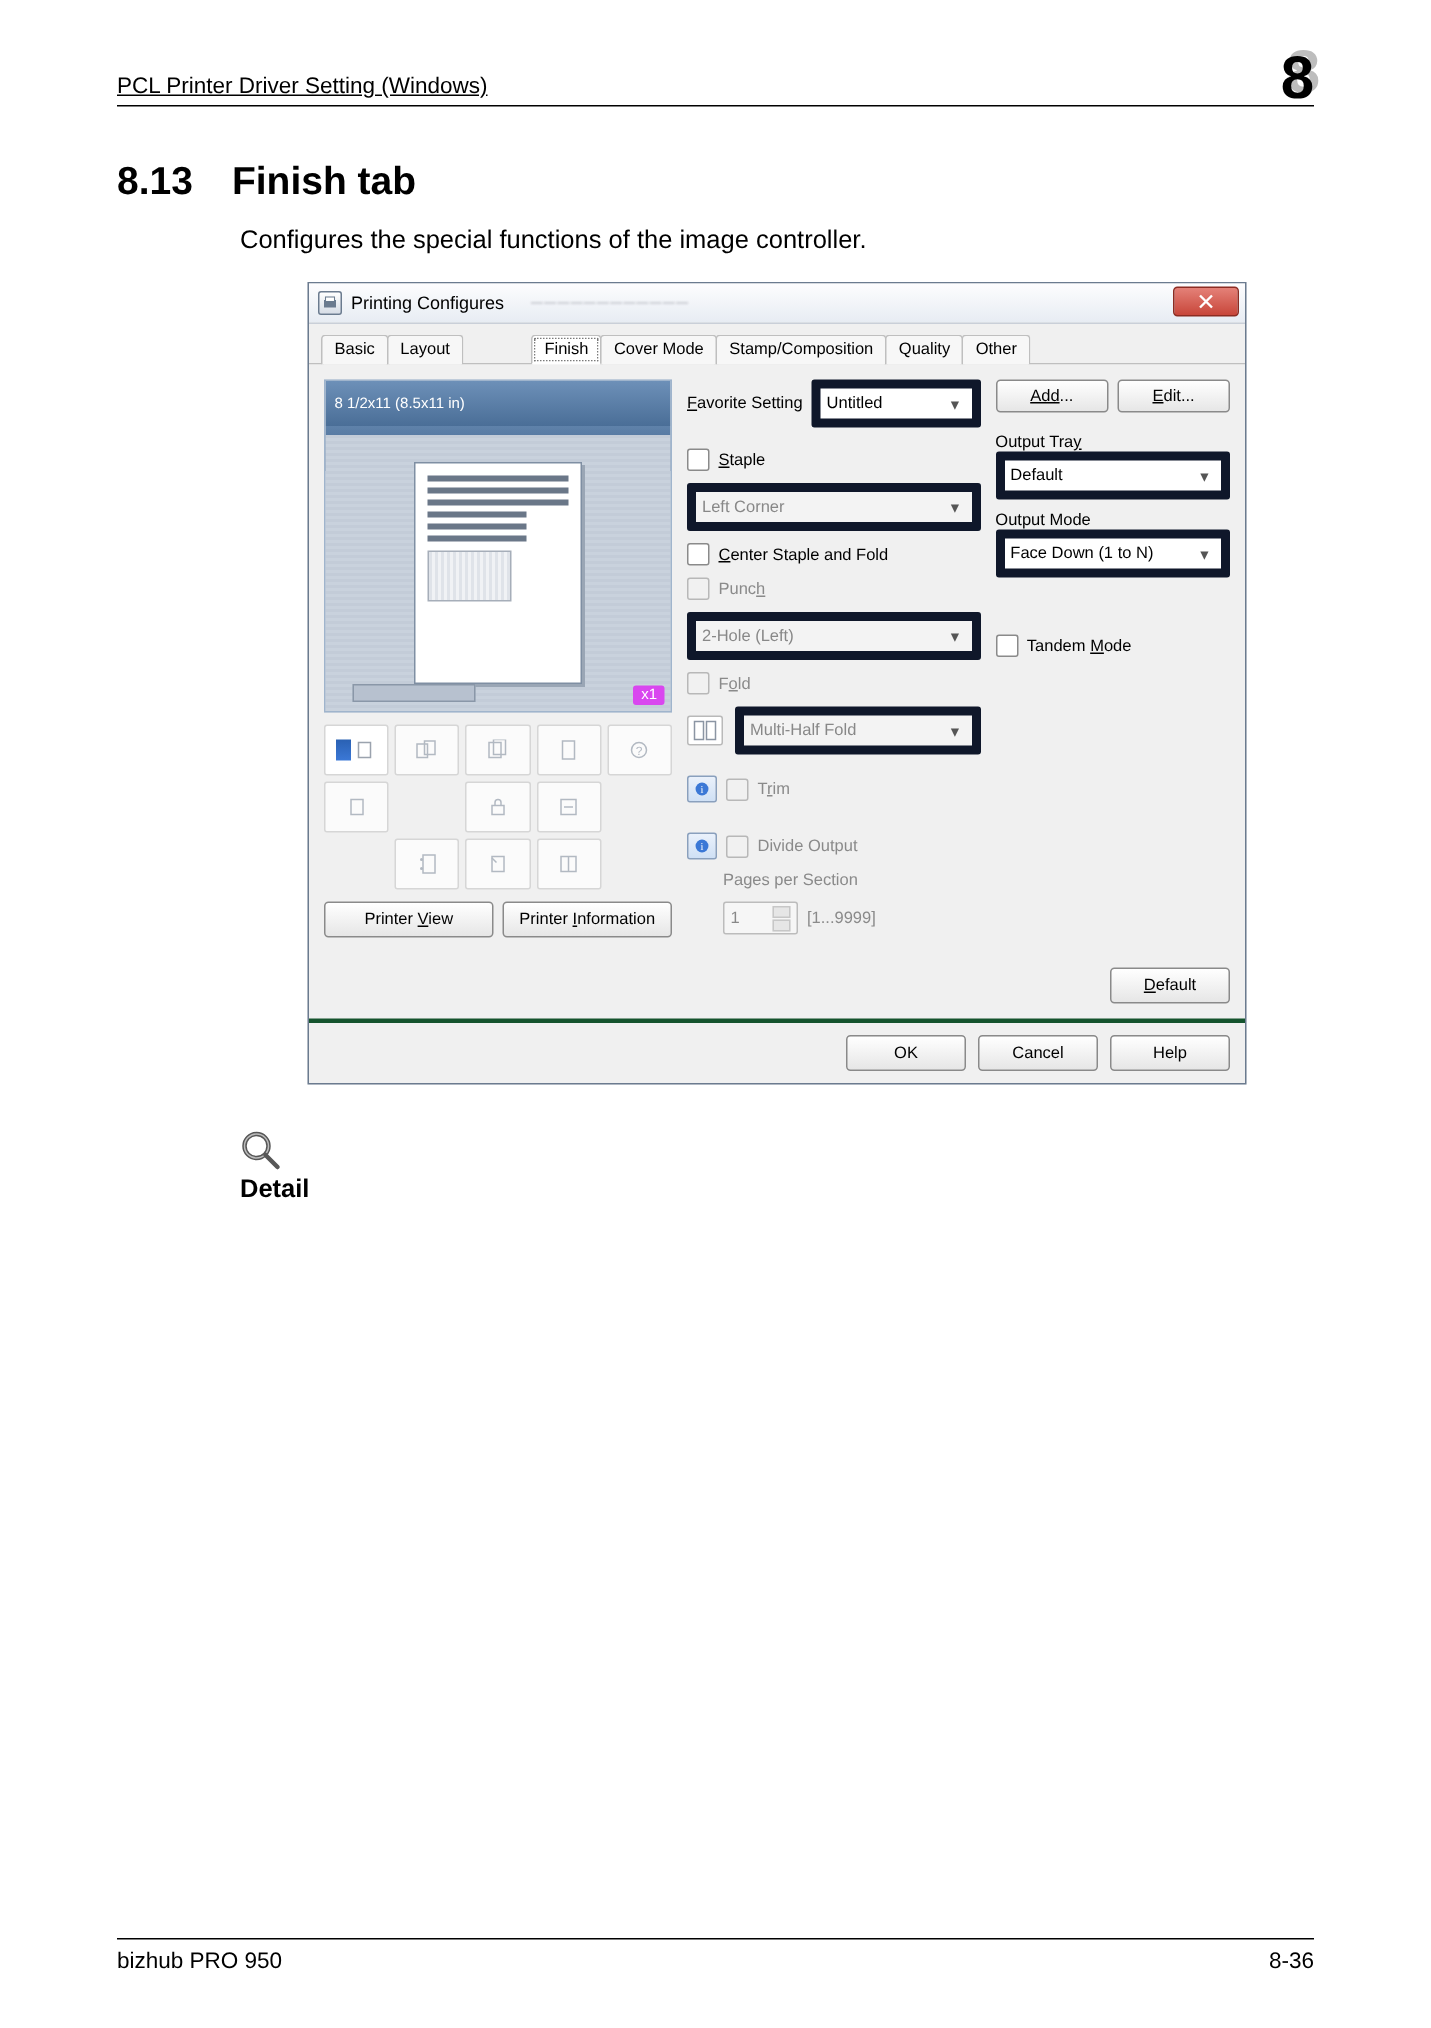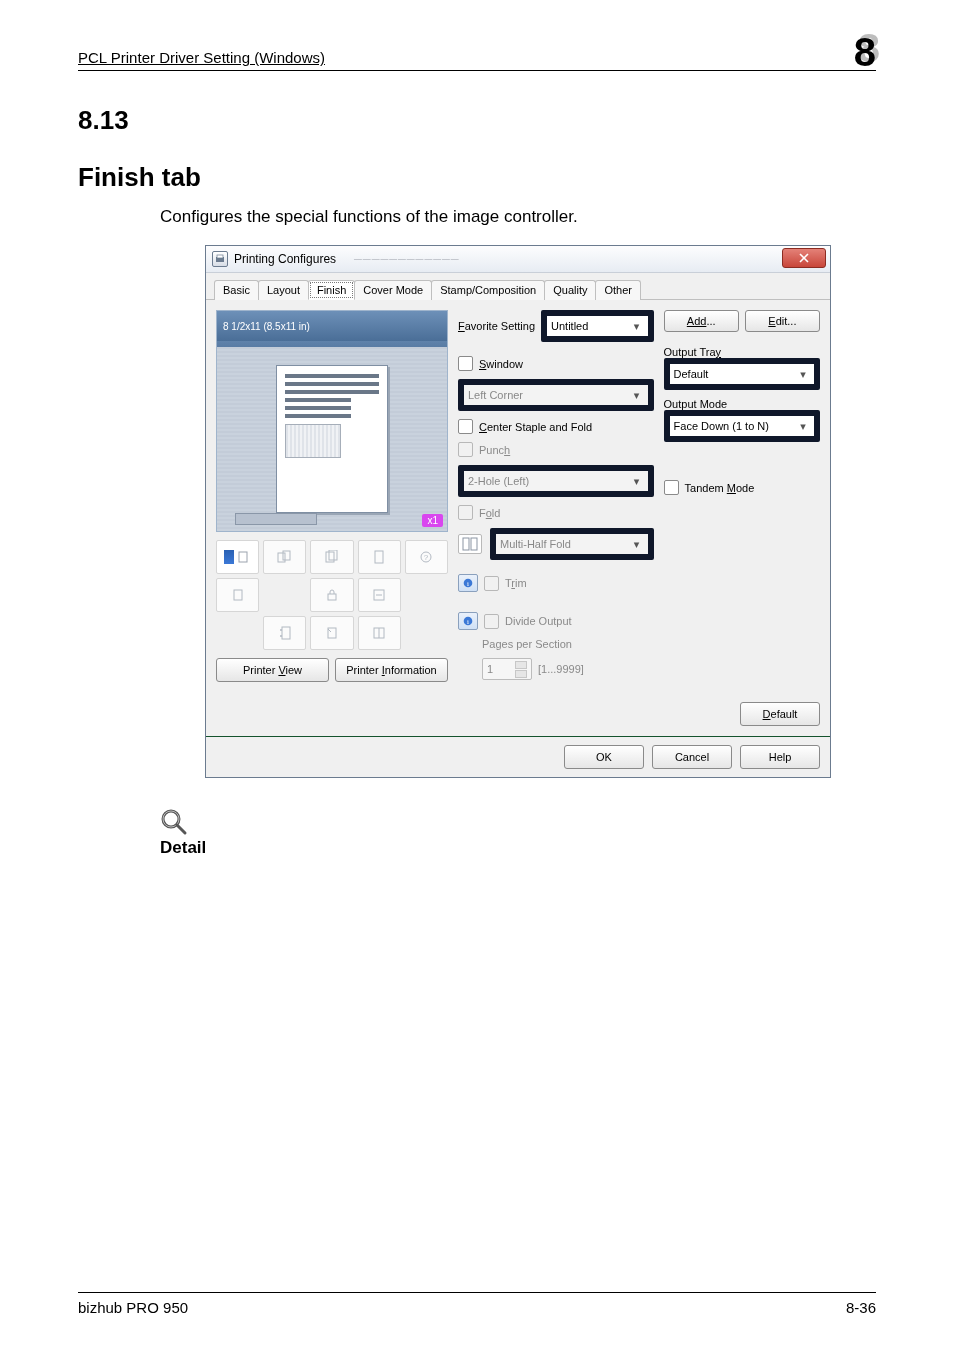--- a/index.html
+++ b/index.html
@@ -50,21 +50,20 @@
     font-weight: 700;
     color: #000;
   }
   
   .h-section {
     display: flex;
     gap: 26px;
     margin-top: 34px;
     font-size: 26px;
     font-weight: 700;
-    flex-direction: column;
   }
   .body-indent {
     margin-left: 82px;
   }
   .lead {
     margin-top: 14px;
     font-size: 17px;
   }
 
   
@@ -134,20 +133,21 @@
     background: #f7f7f7;
     margin-right: -1px;
     border-radius: 3px 3px 0 0;
     position: relative;
     top: 1px;
   }
   .tab.active {
     background: #fff;
     border-bottom: 1px solid #fff;
     z-index: 2;
+    margin-left: 46px;
   }
   .tab.active::after{
     content:"";
     position:absolute;
     left:0;right:0;bottom:-1px;height:1px;background:#fff;
   }
   .tab.active-outline {
     outline: 1px dotted #7a7a7a;
     outline-offset: -3px;
   }
@@ -301,21 +301,21 @@
   .fold-icon{
     width:22px;height:18px;border:1px solid #b9b9b9;border-radius:2px;background:#fff;
     display:flex;align-items:center;justify-content:center;margin-right:2px;flex:none;
   }
 
   .default-row{
     display:flex;justify-content:flex-end;padding:6px 10px 10px 10px;background:#f0f0f0;
   }
 
   .dlg-footer{
-    border-top:1px solid #14532d;
+    border-top:3px solid #14532d;
     padding:8px 10px;
     display:flex;justify-content:flex-end;gap:8px;
     background:#f0f0f0;
   }
   .dlg-footer .winbtn, .default-row .winbtn{flex:0 0 auto;width:78px;}
 
   
   .detail-block {
     margin-top: 30px;
   }
@@ -505,21 +505,21 @@
               <div class="combo">
                 <span>Untitled</span>
                 <span class="arrow">▾</span>
               </div>
             </div>
 
             <div class="group-gap"></div>
 
             <div class="row sectioned">
               <span class="chk"></span>
-              <span class="lbl"><span class="u">S</span><span>window</span></span>
+              <span class="lbl"><span class="u">S</span><span>taple</span></span>
             </div>
             <div class="row">
               <div class="combo disabled">
                 <span>Left Corner</span>
                 <span class="arrow">▾</span>
               </div>
             </div>
 
             <div class="row">
               <span class="chk"></span>

